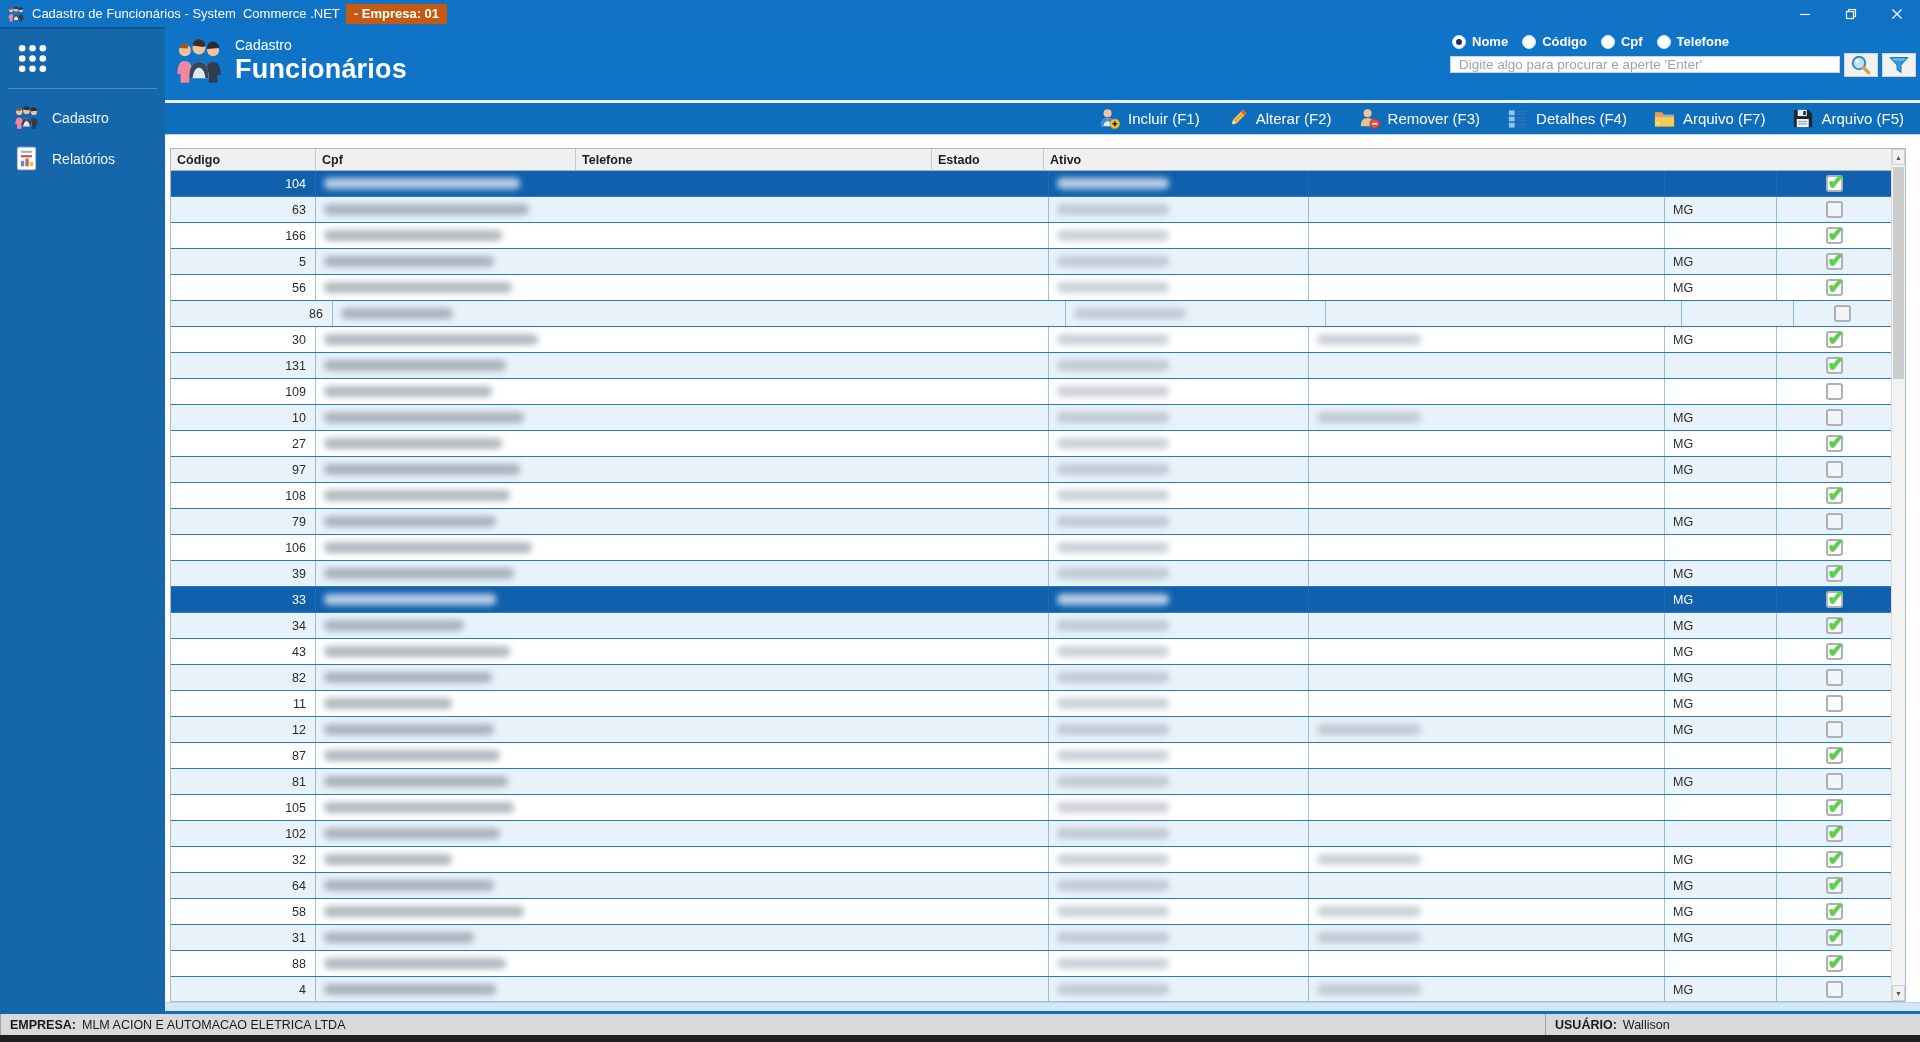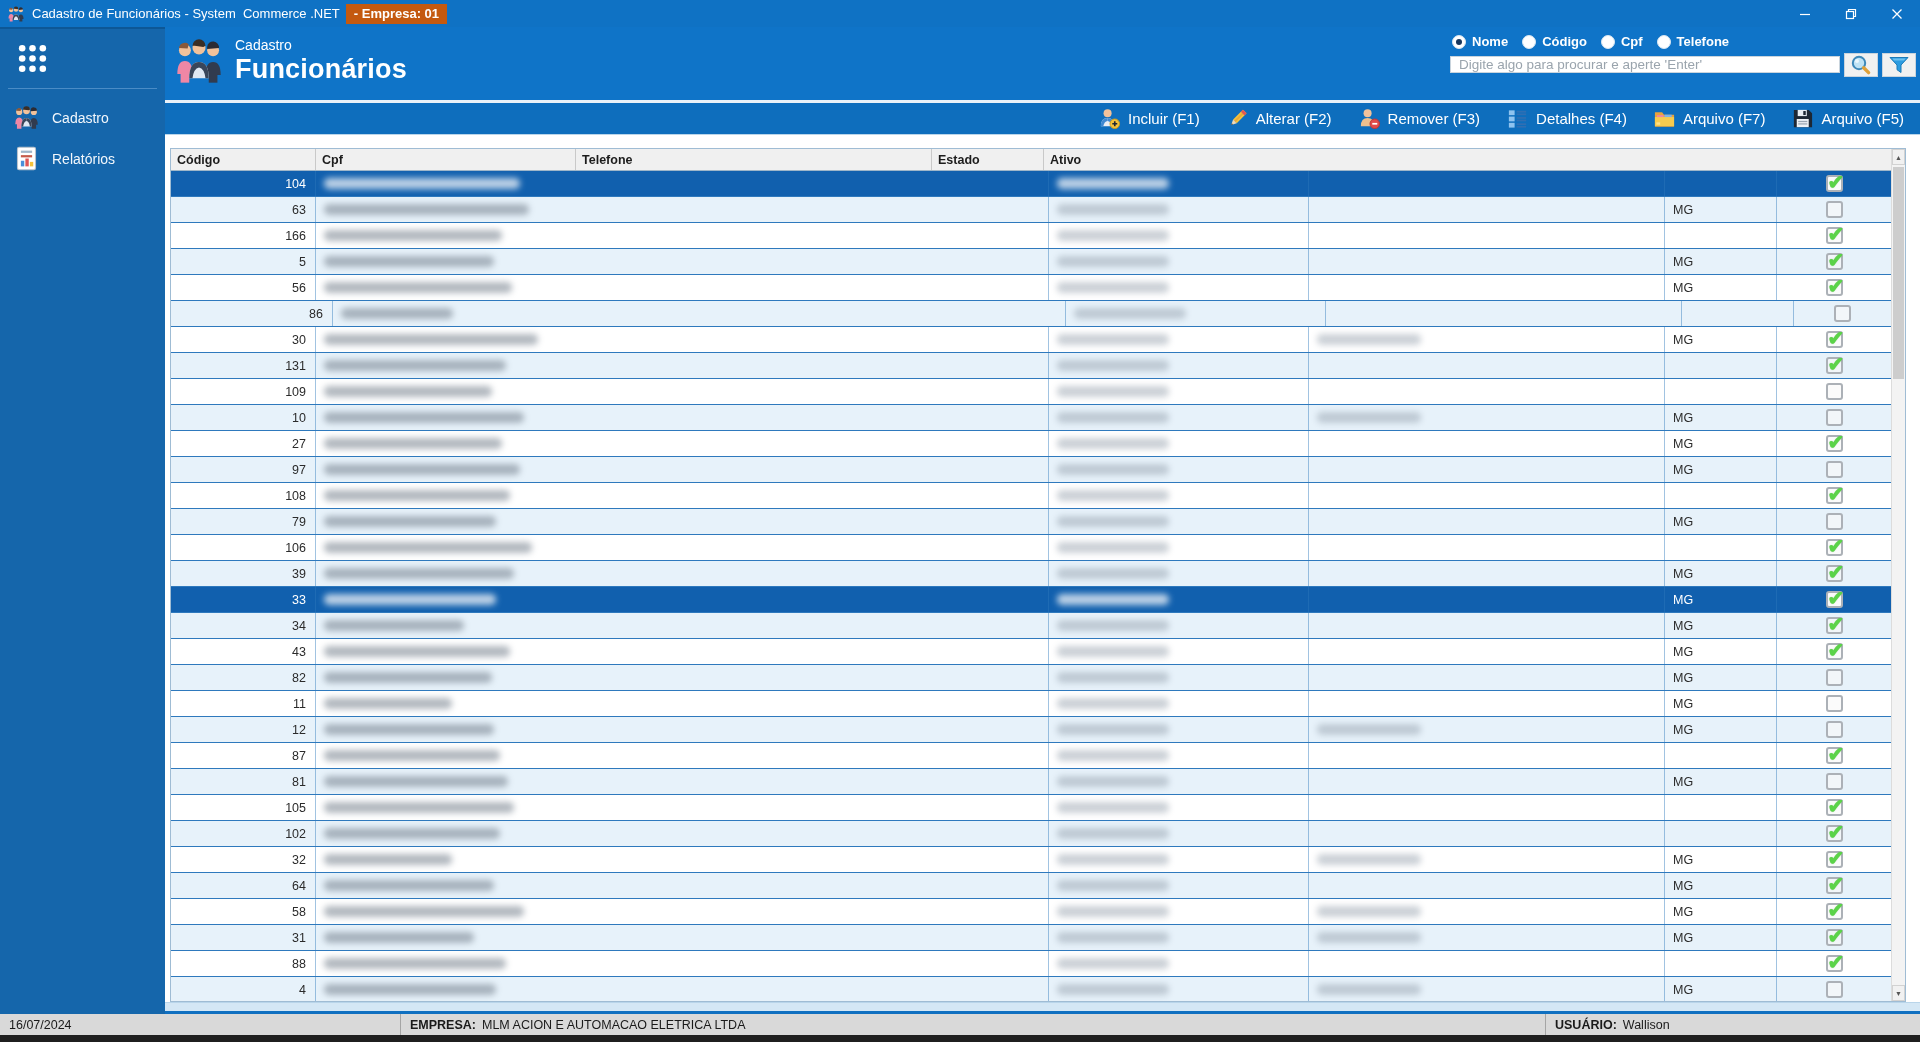--- a/index.html
+++ b/index.html
@@ -874,21 +874,20 @@
               </div>
           </div>
         </div>
         <div class="hstrip"></div>
       </div>
 
     </div>
   </div>
 
   <div class="statusbar">
-    <div class="sb-sec sb-date">16/07/2024</div>
     <div class="sb-sec sb-empresa">
       <span class="sb-lbl">EMPRESA:</span>
       <span>MLM ACION E AUTOMACAO ELETRICA LTDA</span>
     </div>
     <div class="sb-sec sb-user">
       <span class="sb-lbl">USUÁRIO:</span>
       <span>Wallison</span>
     </div>
   </div>
   <div class="taskbar-strip"></div>

